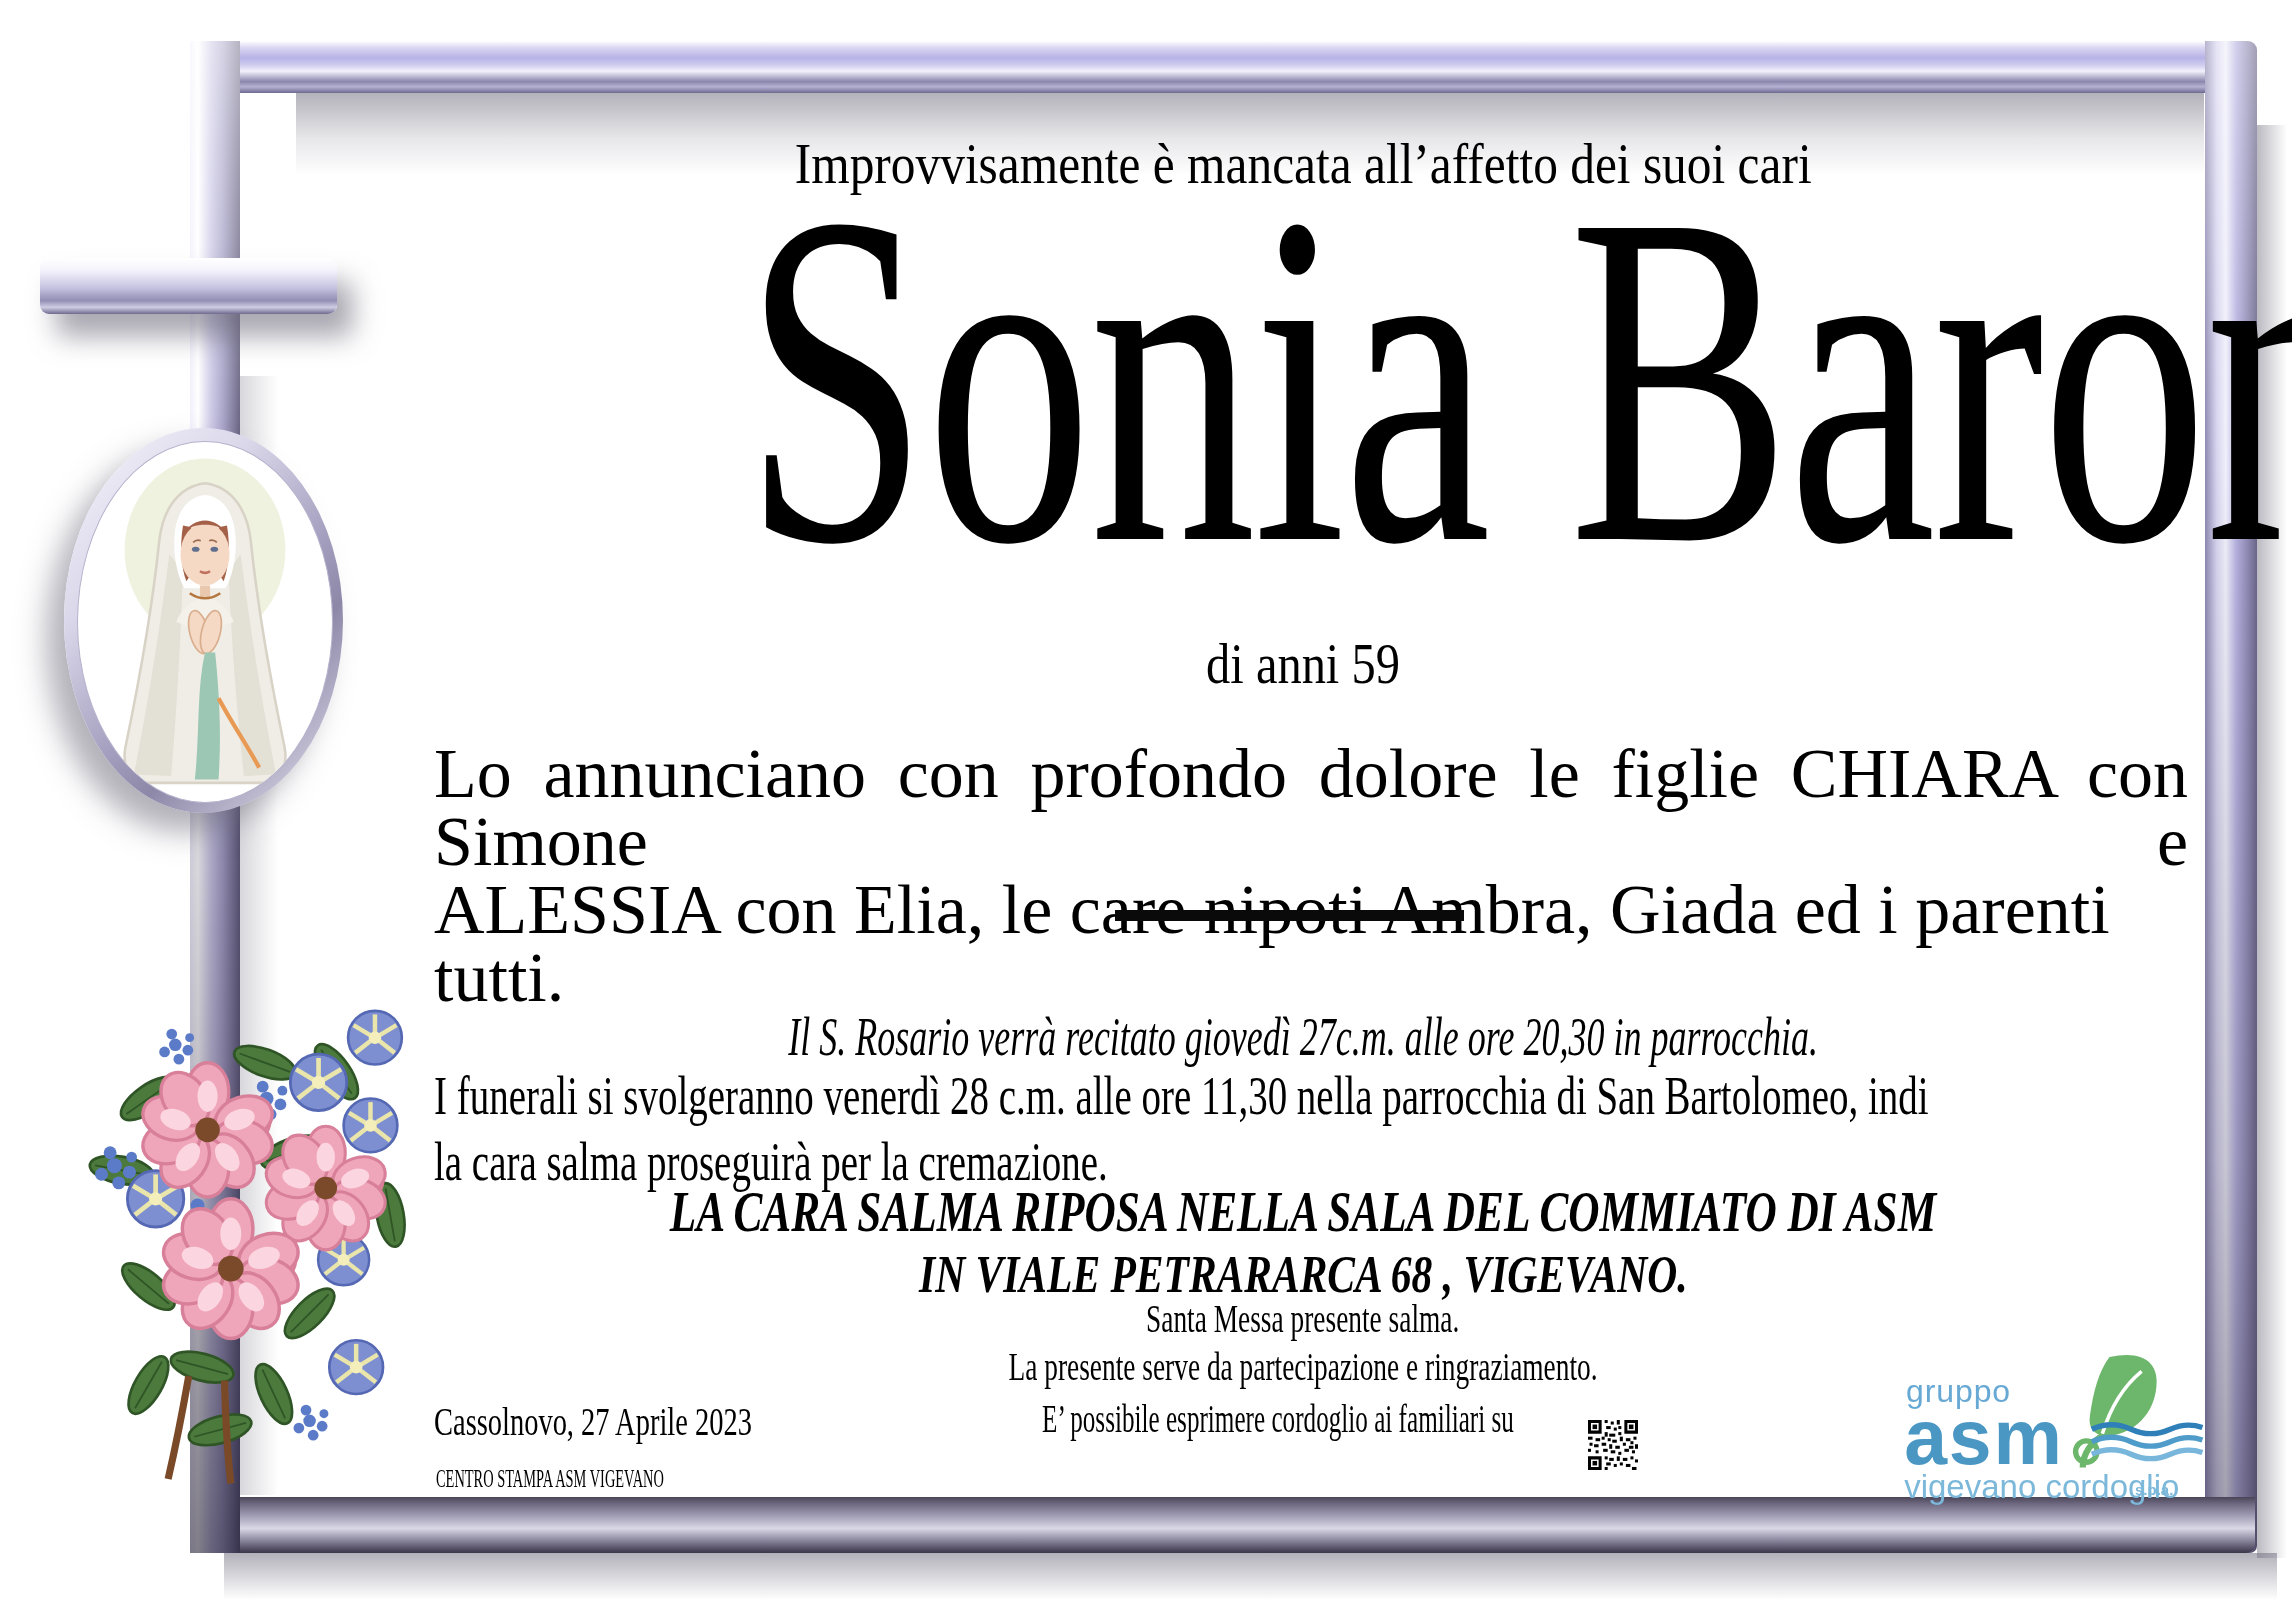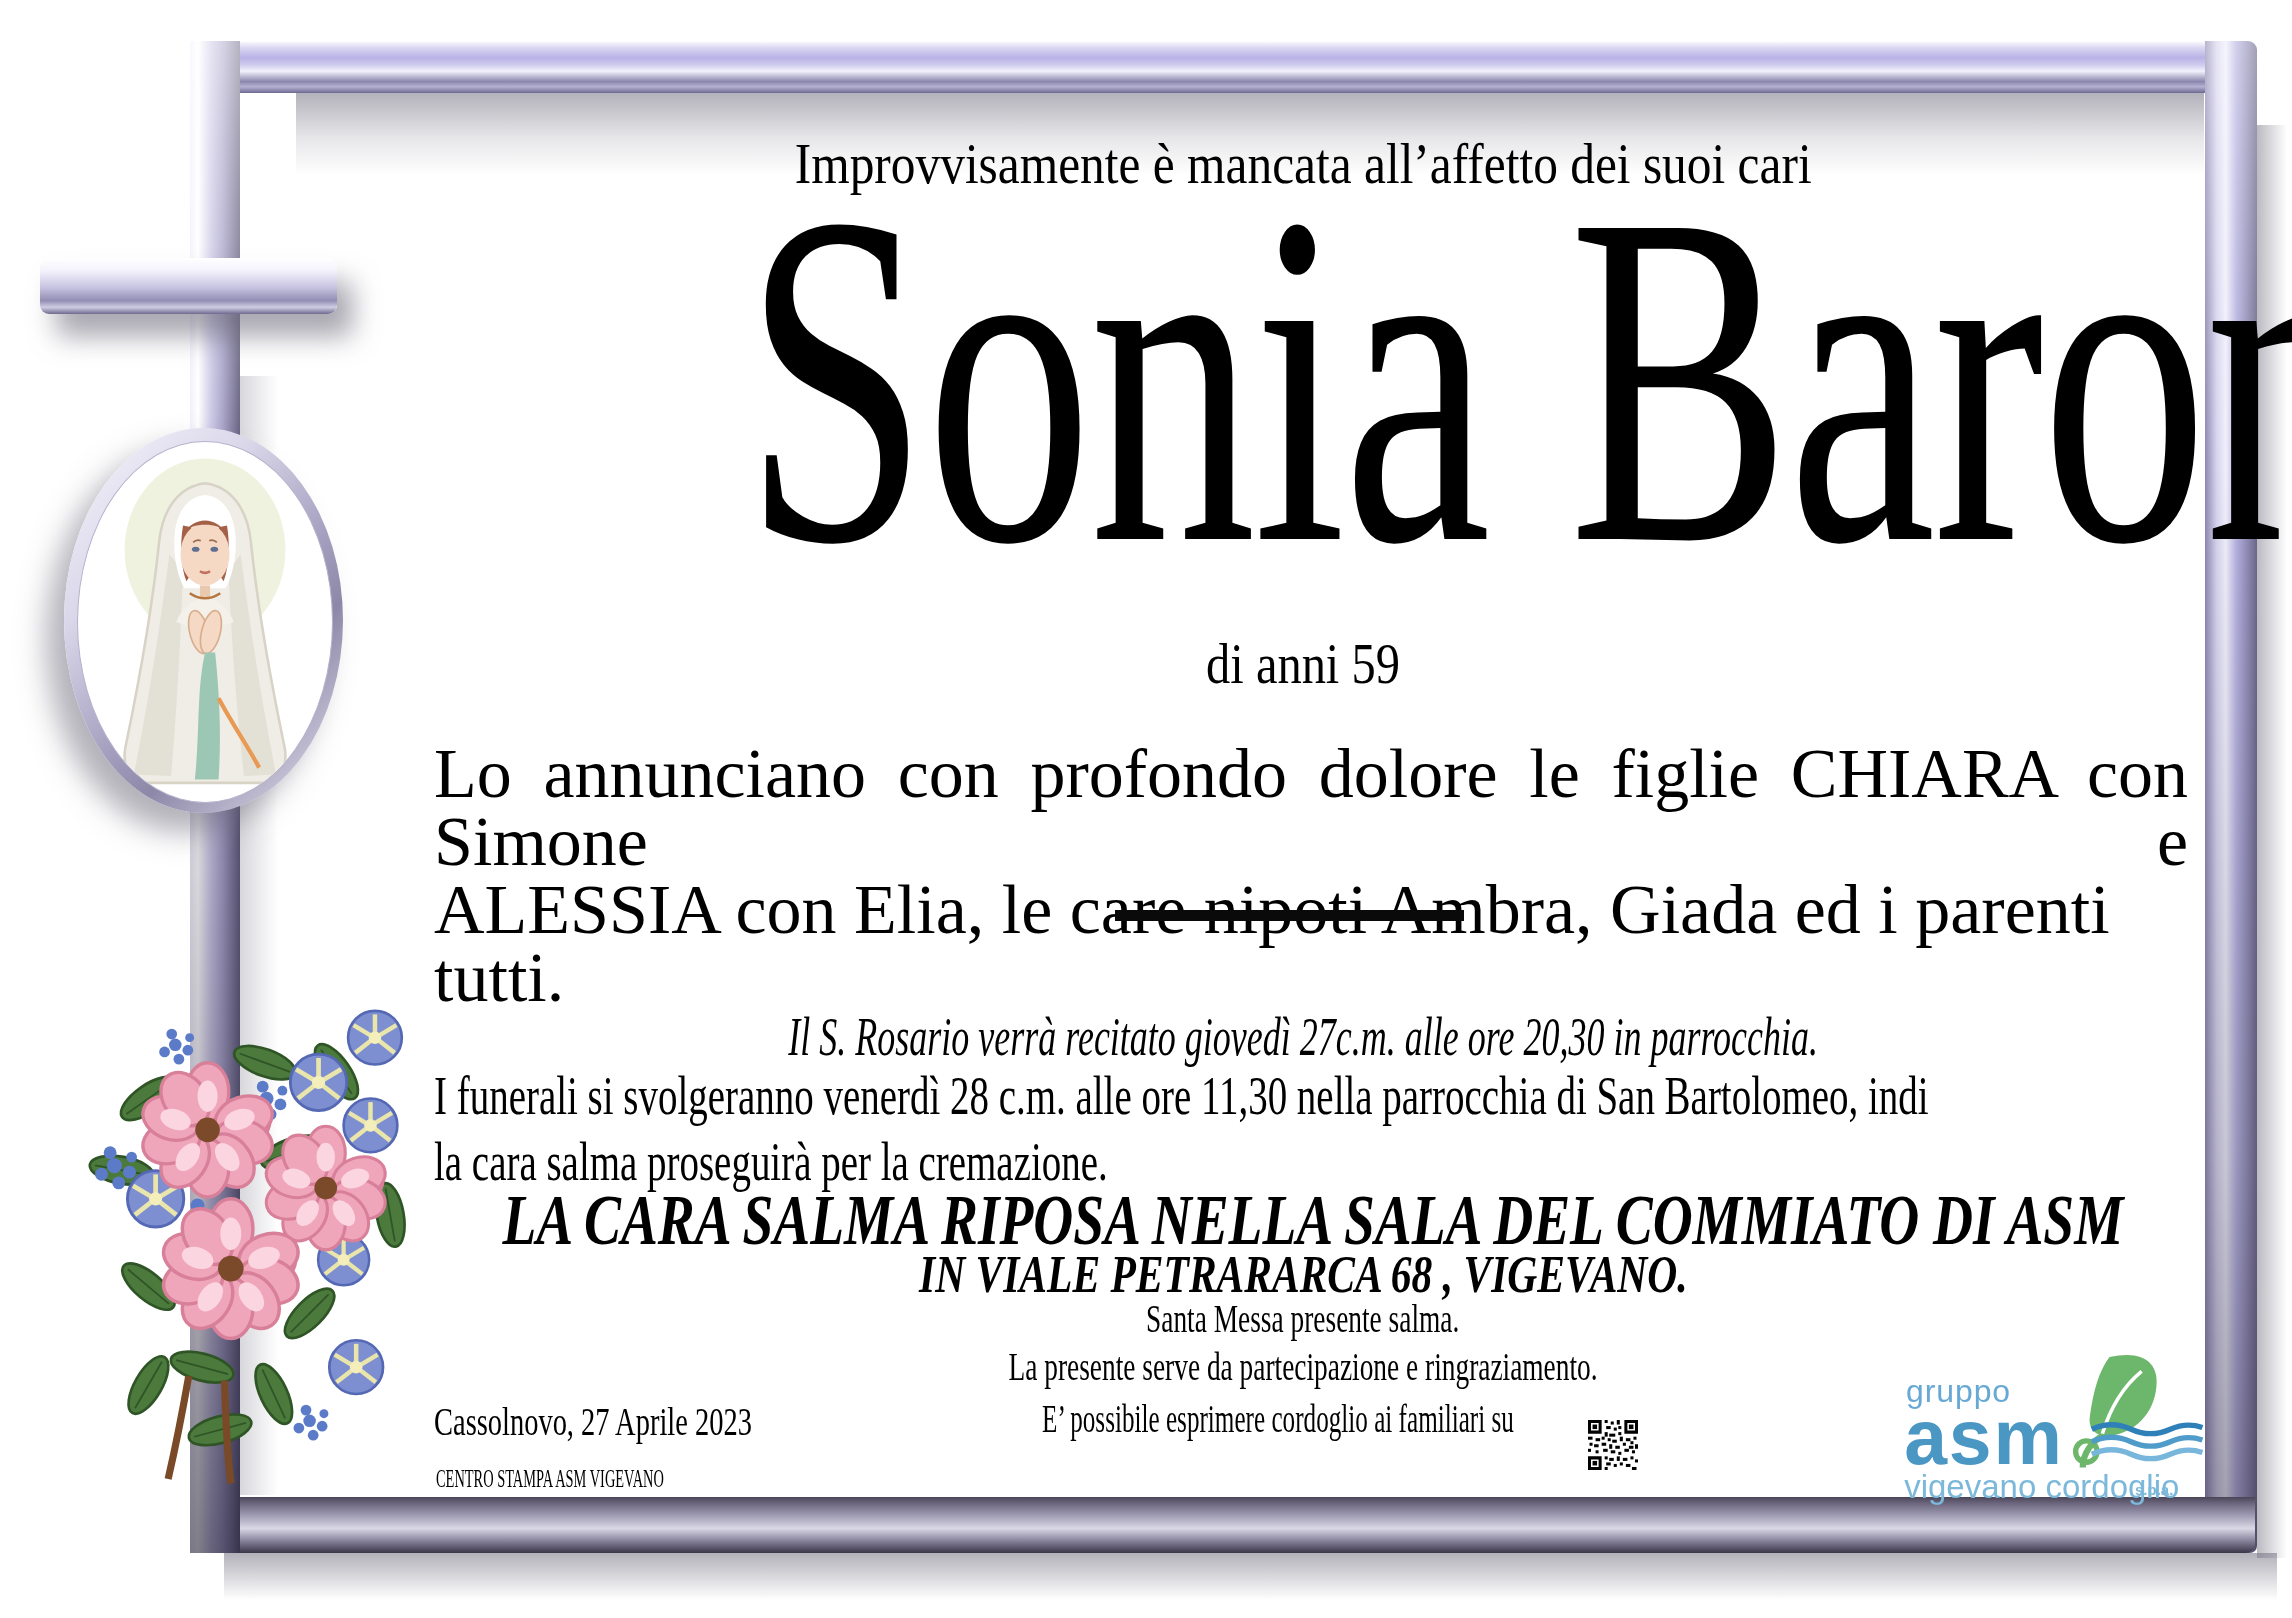--- a/index.html
+++ b/index.html
@@ -51,21 +51,21 @@
   .age{top:632px;font-size:51px;}
   .age .cx{transform:scale(.95,1.1);transform-origin:center top;}
   .announce{left:434px;top:740px;width:1754px;font-size:70px;line-height:68px;}
   .announce .l1{text-align:justify;text-align-last:justify;word-spacing:4.5px;}
   .announce .l2{text-align:left;}
   .divider{left:1115px;top:910px;width:349px;height:10.7px;background:#0a0a0a;}
   .rosario{top:1004px;font-size:50px;font-weight:normal;font-style:italic;}
   .rosario .cx{transform:scale(.72,1.1);transform-origin:center top;}
   .funeral{left:434px;top:1059px;width:1818px;font-size:49px;line-height:66px;text-align:left;}
   .funeral .cx{transform:scale(.795,1.12);transform-origin:left top;}
-  .repose1{top:1179px;font-size:64px;font-weight:bold;font-style:italic;}
+  .repose1{top:1179px;font-size:50px;font-weight:bold;font-style:italic;}
   .repose2{top:1243px;font-size:48px;font-weight:bold;font-style:italic;}
   .repose1 .cx,.repose2 .cx{transform:scale(.865,1.12);transform-origin:center top;}
   .mass1{top:1295px;font-size:37px;}
   .mass2{top:1343px;font-size:37px;}
   .mass1 .cx,.mass2 .cx{transform:scale(.74,1.1);transform-origin:center top;}
   .placedate{left:434px;top:1397px;font-size:39px;}
   .placedate .cx{transform:scale(.73,1.05);transform-origin:left top;}
   .printer{left:436px;top:1465px;font-size:24px;}
   .printer .cx{transform:scale(.60,1.05);transform-origin:left top;}
   .condole{left:931px;top:1395px;width:645px;text-align:center;font-size:37px;}

